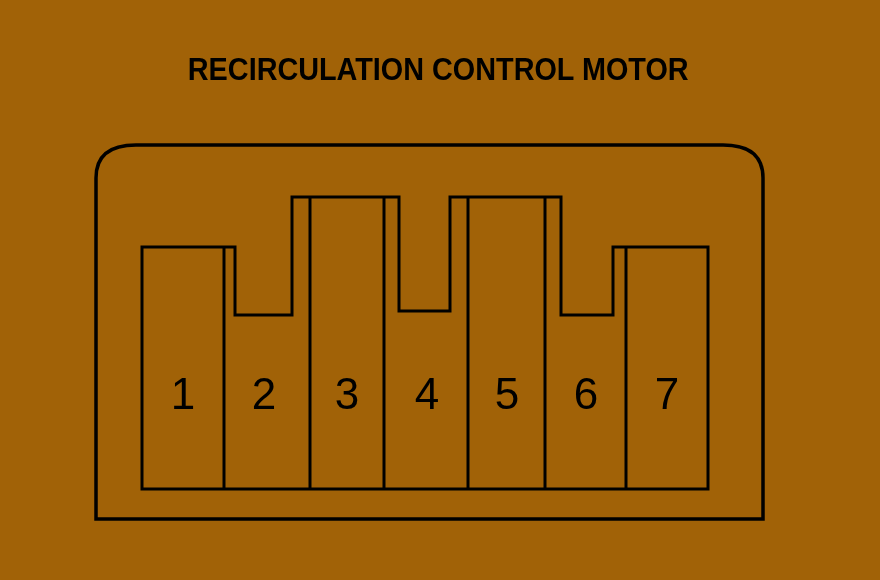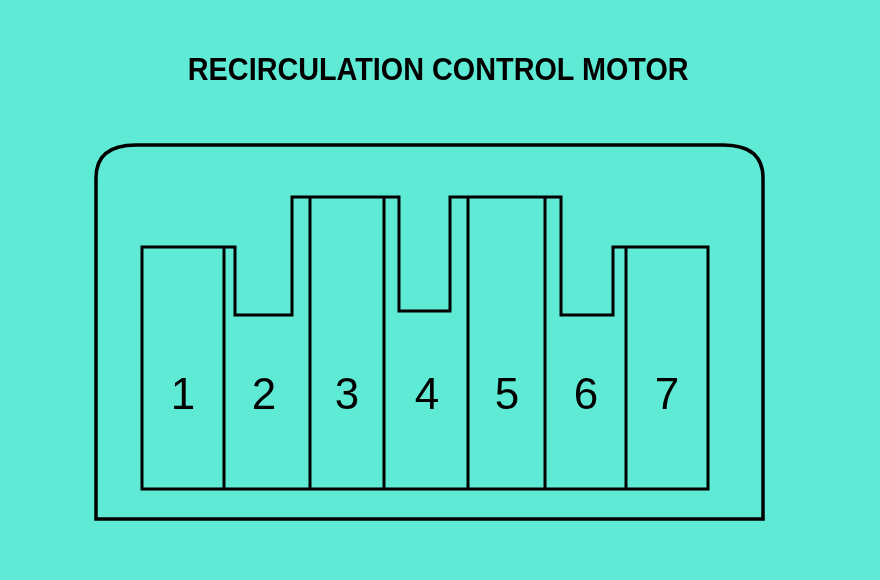--- a/index.html
+++ b/index.html
@@ -4,21 +4,21 @@
 <style>
   html, body {
     margin: 0;
     padding: 0;
     background: #ffffff;
   }
   .page {
     position: relative;
     width: 880px;
     height: 580px;
-    background: #5eead4;
+    background: #a16207;
     overflow: hidden;
     font-family: "Liberation Sans", sans-serif;
   }
   .title-wrap {
     position: absolute;
     left: 0;
     top: 51px;
     width: 876px;
     text-align: center;
   }

